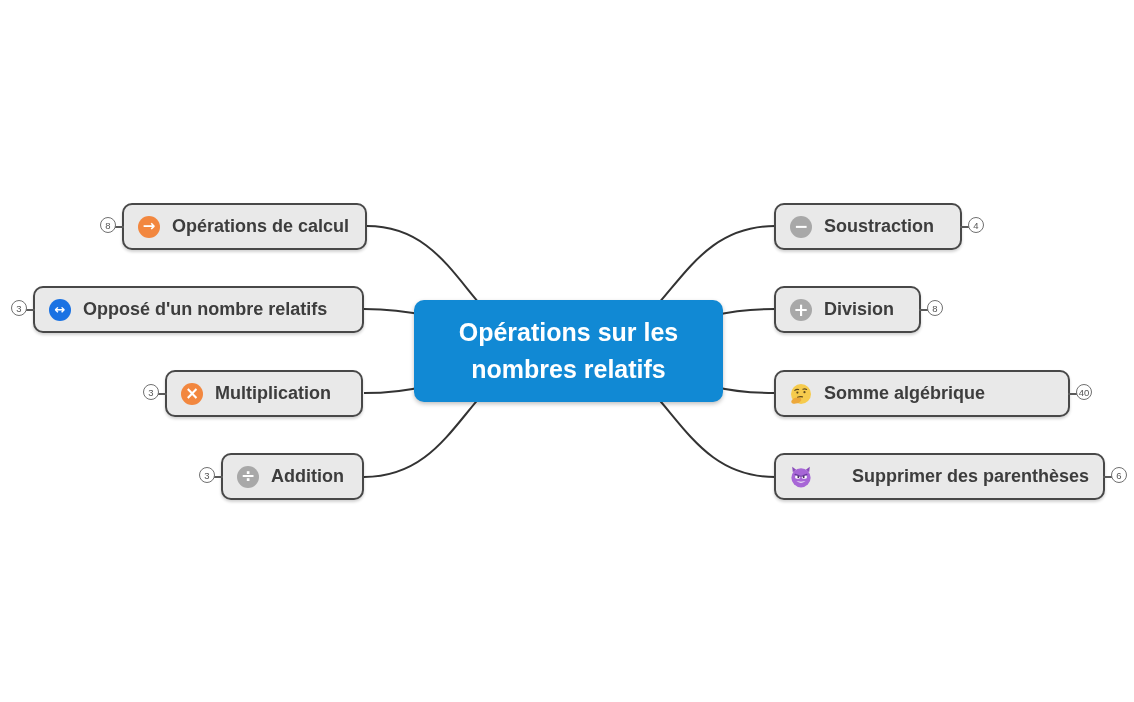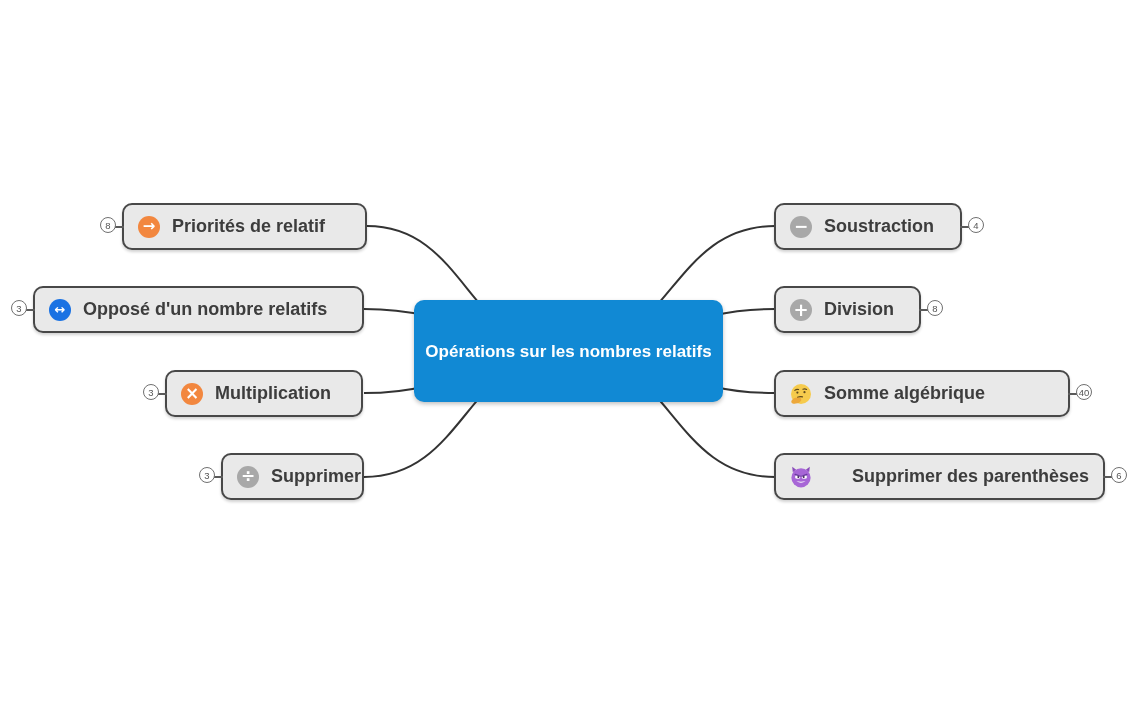--- a/index.html
+++ b/index.html
@@ -31,21 +31,21 @@
     display: flex;
     align-items: center;
     justify-content: center;
     text-align: center;
     z-index: 2;
     box-shadow: 0 2px 4px rgba(0,0,0,0.25);
     cursor: pointer;
   }
   .root-label {
     color: #ffffff;
-    font-size: 17px;
+    font-size: 25px;
     line-height: 37px;
     font-weight: bold;
     padding: 0 10px;
   }
   .node {
     position: absolute;
     height: 47px;
     box-sizing: border-box;
     background: #e9e9e9;
     border: 2px solid #484848;
@@ -125,42 +125,42 @@
   </svg>
 
   <div class="root-node" style="background: rgb(17, 137, 212);">
     <div class="root-label">Opérations sur les nombres relatifs</div>
   </div>
 
   <div class="node left" style="left:122px; top:203px; width:245px;">
     <span class="badge-line"></span>
     <span class="badge">8</span>
     <span class="icon" style="background: rgb(242, 135, 63);">→</span>
-    <span class="label">Priorités de relatif</span>
+    <span class="label">Opérations de calcul</span>
   </div>
 
   <div class="node left" style="left:33px; top:286px; width:331px;">
     <span class="badge-line"></span>
     <span class="badge">3</span>
     <span class="icon" style="font-size: 13px; background: rgb(26, 114, 227);">↔</span>
     <span class="label">Opposé d'un nombre relatifs</span>
   </div>
 
   <div class="node left" style="left:165px; top:370px; width:198px;">
     <span class="badge-line"></span>
     <span class="badge">3</span>
     <span class="icon" style="font-size: 17px; background: rgb(242, 135, 63);">×</span>
     <span class="label">Multiplication</span>
   </div>
 
   <div class="node left" style="left:221px; top:453px; width:143px;">
     <span class="badge-line"></span>
     <span class="badge">3</span>
     <span class="icon" style="font-size: 17px; background: rgb(168, 168, 168);">÷</span>
-    <span class="label">Supprimer</span>
+    <span class="label">Addition</span>
   </div>
 
   <div class="node right" style="left:774px; top:203px; width:188px;">
     <span class="icon" style="font-size: 17px; background: rgb(168, 168, 168);">−</span>
     <span class="label">Soustraction</span>
     <span class="badge-line"></span>
     <span class="badge">4</span>
   </div>
 
   <div class="node right" style="left:774px; top:286px; width:147px;">

